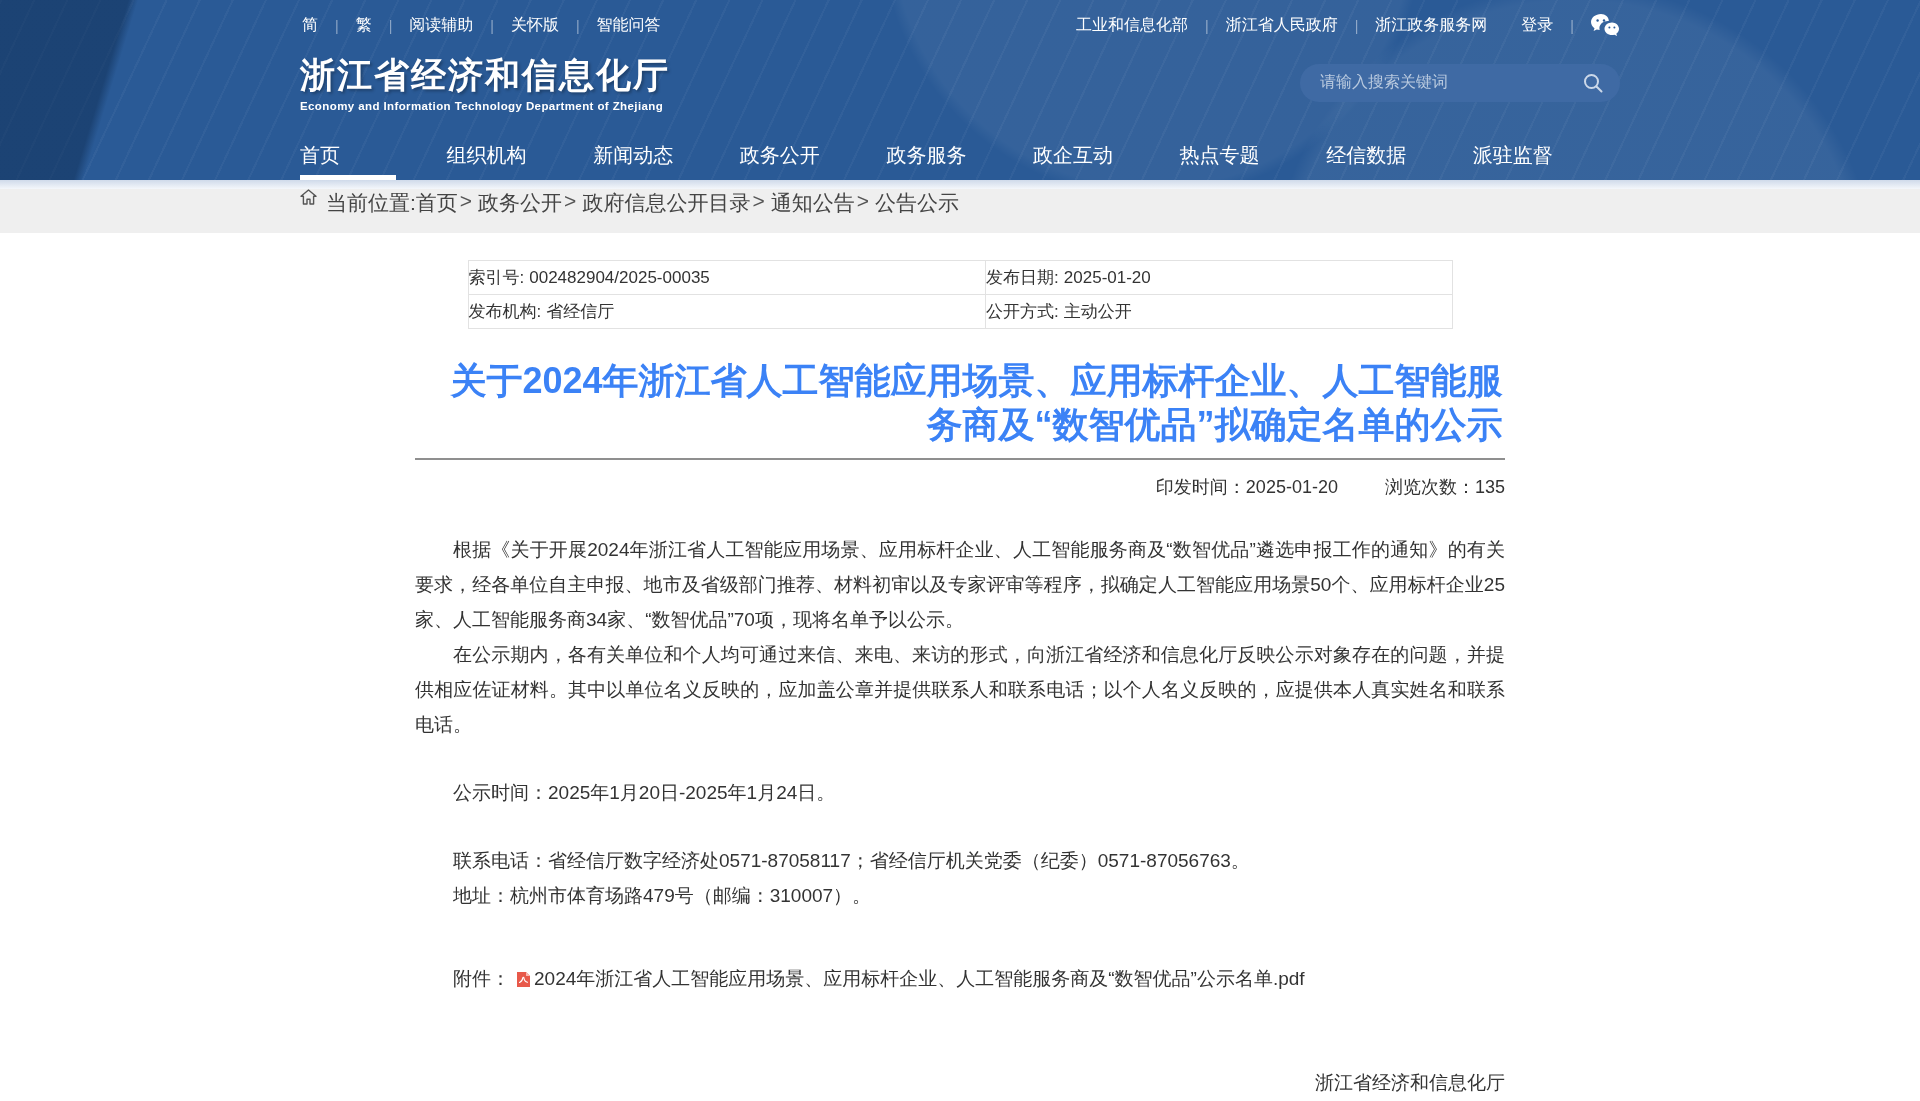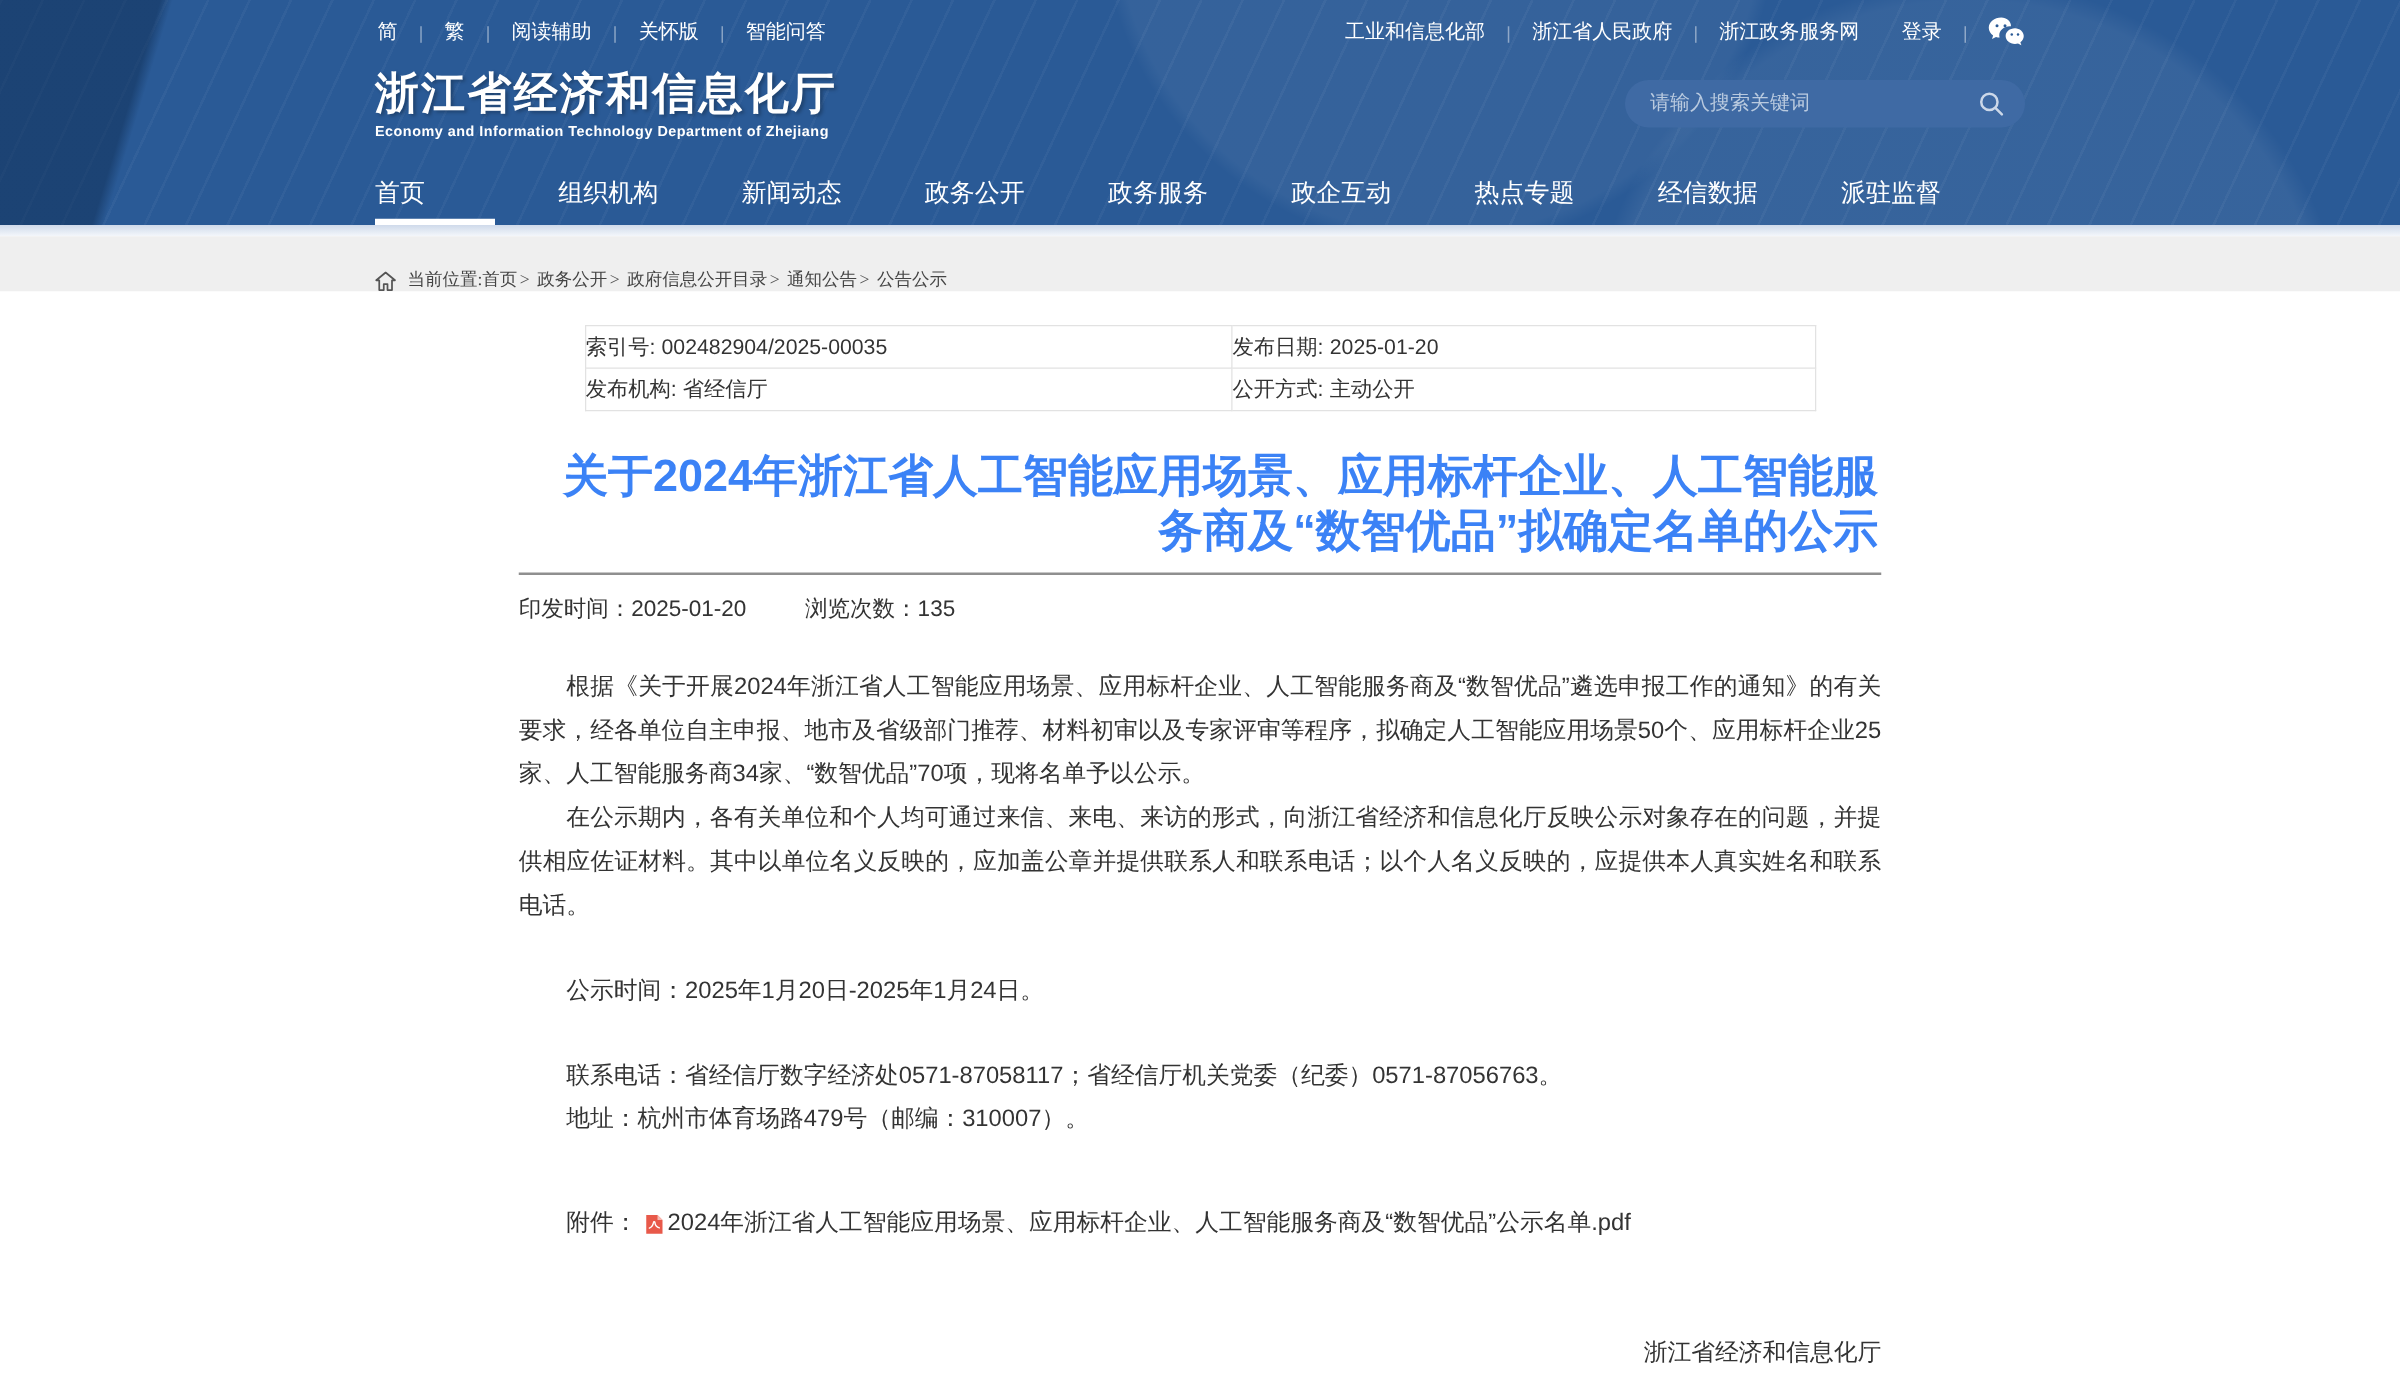--- a/index.html
+++ b/index.html
@@ -41,39 +41,39 @@
   .nav { position: absolute; left: 0; bottom: 0; width: 100%; display: flex; height: 42px; }
   .nav-item { width: 146.6px; color: #fff; font-size: 20px; line-height: 34px;
     position: relative; cursor: pointer; white-space: nowrap; }
   .nav-item.active::after { content: ""; position: absolute; left: 0; bottom: 0;
     width: 96px; height: 5px; background: #fff; }
 
   .header-sep { height: 9px; background: linear-gradient(#cfdaea, #f4f7fb); }
 
   
   .breadcrumb-bar { height: 44px; background: #efefef; }
-  .breadcrumb { display: flex; align-items: flex-end; height: 44px; font-size: 14px; color: #444; font-family: Liberation Serif, serif; }
+  .breadcrumb { display: flex; align-items: flex-start; height: 44px; font-size: 21px; color: #444; }
   .crumb { color: #444; cursor: pointer; text-decoration: none; }
   .crumb-sep { margin: 0 6px 0 2px; color: #555; }
   .home-icon { margin-right: 9px; display: inline-flex; }
 
   
   .doc { width: 1090px; margin: 0 auto; color: #333; }
 
   .meta-table { width: 985px; margin: 27px auto 0; border-collapse: collapse; }
   .meta-table td { border: 1px solid #e2e2e2; height: 34px; font-size: 17px; color: #333;
     padding-left: 0; background: #fff; }
   .meta-table td.c1 { width: 52.6%; }
   .meta-label { margin-right: 5px; }
 
   .doc-title { margin: 30px auto 0; width: 1085px; font-size: 36px; font-weight: bold;
     color: #3b82f6; text-align: right; line-height: 44px; }
   .title-rule { border: none; border-top: 2px solid #8f8f8f; margin-top: 11px; }
 
-  .meta-line { text-align: left; margin-top: 15px; font-size: 18px; color: #333; }
+  .meta-line { text-align: right; margin-top: 15px; font-size: 18px; color: #333; }
   .meta-line .group { display: inline-block; }
   .meta-line .group + .group { margin-left: 42px; }
 
   .body p { font-size: 19px; line-height: 35px; color: #333; }
   .para { text-align: justify; text-indent: 2em; }
   .para.first { margin-top: 33px; }
   .single { text-indent: 2em; margin-top: 33px; }
   .single.follow { margin-top: 0; }
 
   .attachment { margin-top: 48px; padding-left: 38px; font-size: 19px; line-height: 35px;

